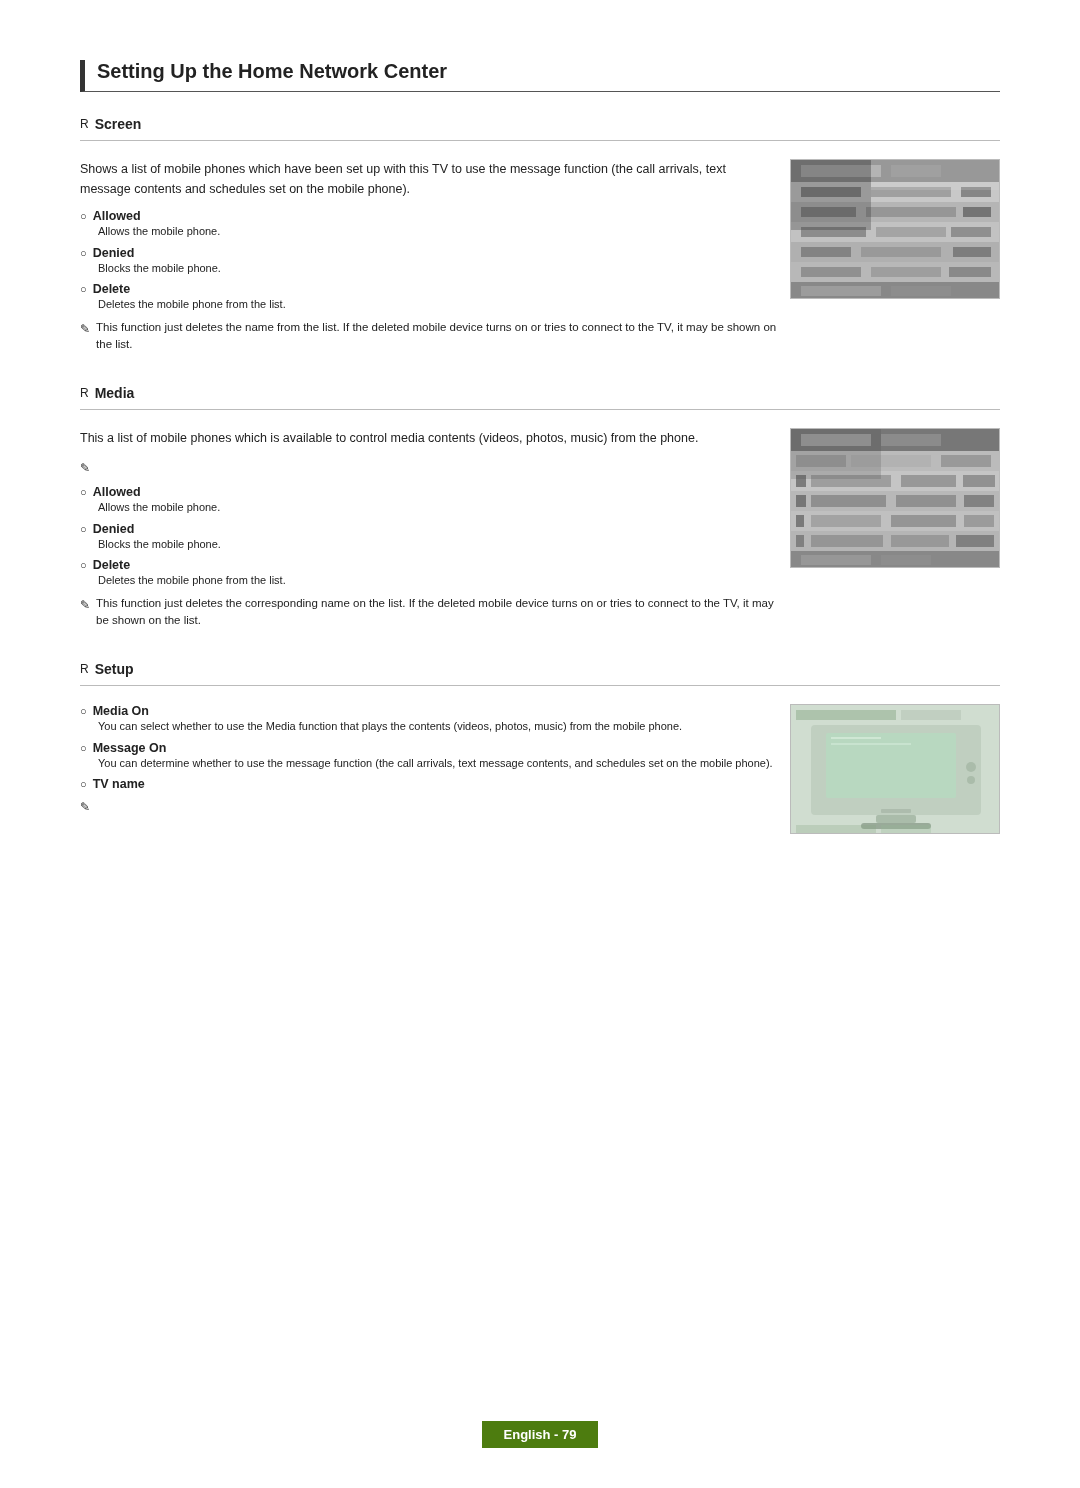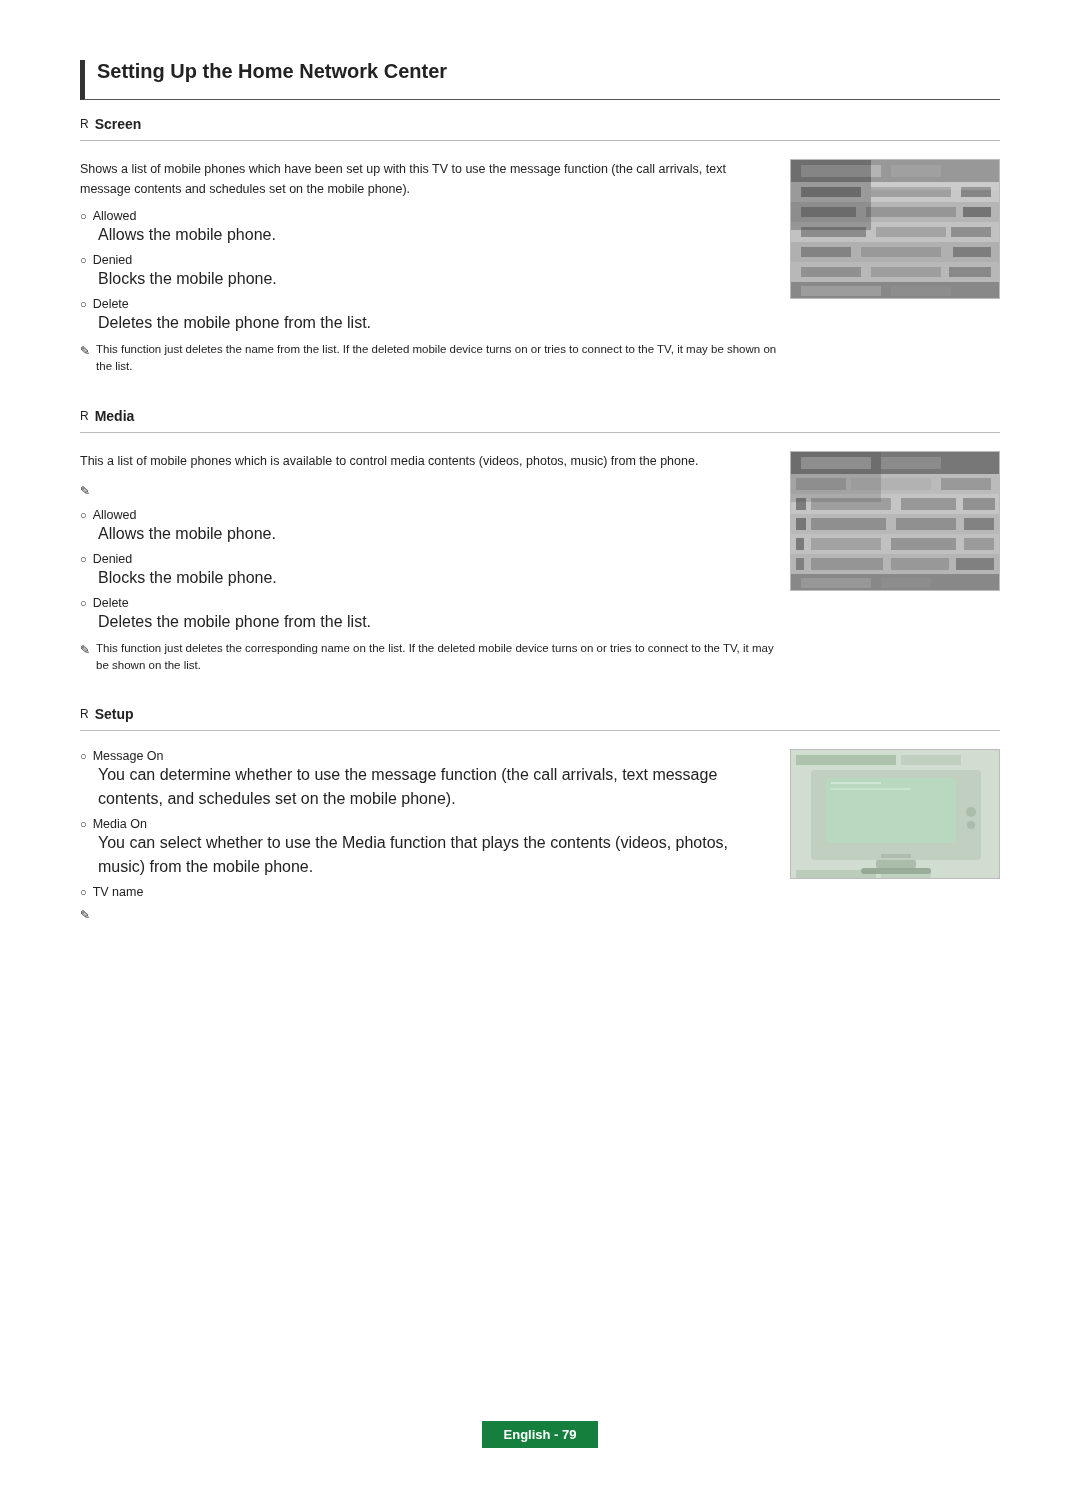--- a/index.html
+++ b/index.html
@@ -14,22 +14,22 @@
     }
     .page {
       padding: 60px 80px 100px 80px;
       max-width: 1080px;
     }
     .page-title {
       font-size: 20px;
       font-weight: bold;
       border-left: 5px solid #333;
       padding-left: 12px;
-      margin-bottom: 16px;
-      padding-bottom: 16px;
+      margin-bottom: 24px;
+      padding-bottom: 8px;
       border-bottom: 1.5px solid #555;
     }
     .section {
       margin-bottom: 28px;
       position: relative;
     }
     .section-header {
       font-size: 14px;
       font-weight: bold;
       margin-bottom: 8px;
@@ -55,32 +55,32 @@
       font-size: 12.5px;
       line-height: 1.6;
       margin-bottom: 10px;
       color: #222;
     }
     .option-item {
       margin-bottom: 6px;
     }
     .option-label {
       font-size: 12.5px;
-      font-weight: normal;
+      font-weight: bold;
       display: flex;
       align-items: center;
       gap: 6px;
     }
     .option-label::before {
       content: "○";
       font-size: 11px;
       font-weight: normal;
     }
     .option-desc {
-      font-size: 16px;
+      font-size: 11px;
       margin-left: 18px;
       color: #222;
       line-height: 1.5;
       margin-bottom: 6px;
     }
     .note {
       display: flex;
       align-items: flex-start;
       gap: 6px;
       font-size: 11.5px;
@@ -122,21 +122,21 @@
     }
     .footer {
       position: absolute;
       bottom: 40px;
       left: 0;
       right: 0;
       display: flex;
       justify-content: center;
     }
     .footer-badge {
-      background: #15803d;
+      background: #4d7c0f;
       color: #fff;
       padding: 6px 22px;
       font-size: 13px;
       font-weight: bold;
     }
   </style>
 </head>
 <body>
 
 <div class="page">
@@ -306,27 +306,27 @@
   <div class="section">
     <div class="section-header">
       <span class="r-mark">R</span>
       <span>Setup</span>
     </div>
     <hr class="divider-line">
     <div class="section-body">
       <div class="section-text">
 
         <div class="option-item">
+          <div class="option-label">Media On</div>
+          <div class="option-desc">You can select whether to use the Media function that plays the contents (videos, photos, music) from the mobile phone.</div>
+        </div>
+
+        <div class="option-item">
           <div class="option-label">Message On</div>
           <div class="option-desc">You can determine whether to use the message function (the call arrivals, text message contents, and schedules set on the mobile phone).</div>
-        </div>
-
-        <div class="option-item">
-          <div class="option-label">Media On</div>
-          <div class="option-desc">You can select whether to use the Media function that plays the contents (videos, photos, music) from the mobile phone.</div>
         </div>
 
         <div class="option-item">
           <div class="option-label">TV name</div>
         </div>
 
         <div class="note">
           <span class="note-icon">✎</span>
         </div>
       </div>

